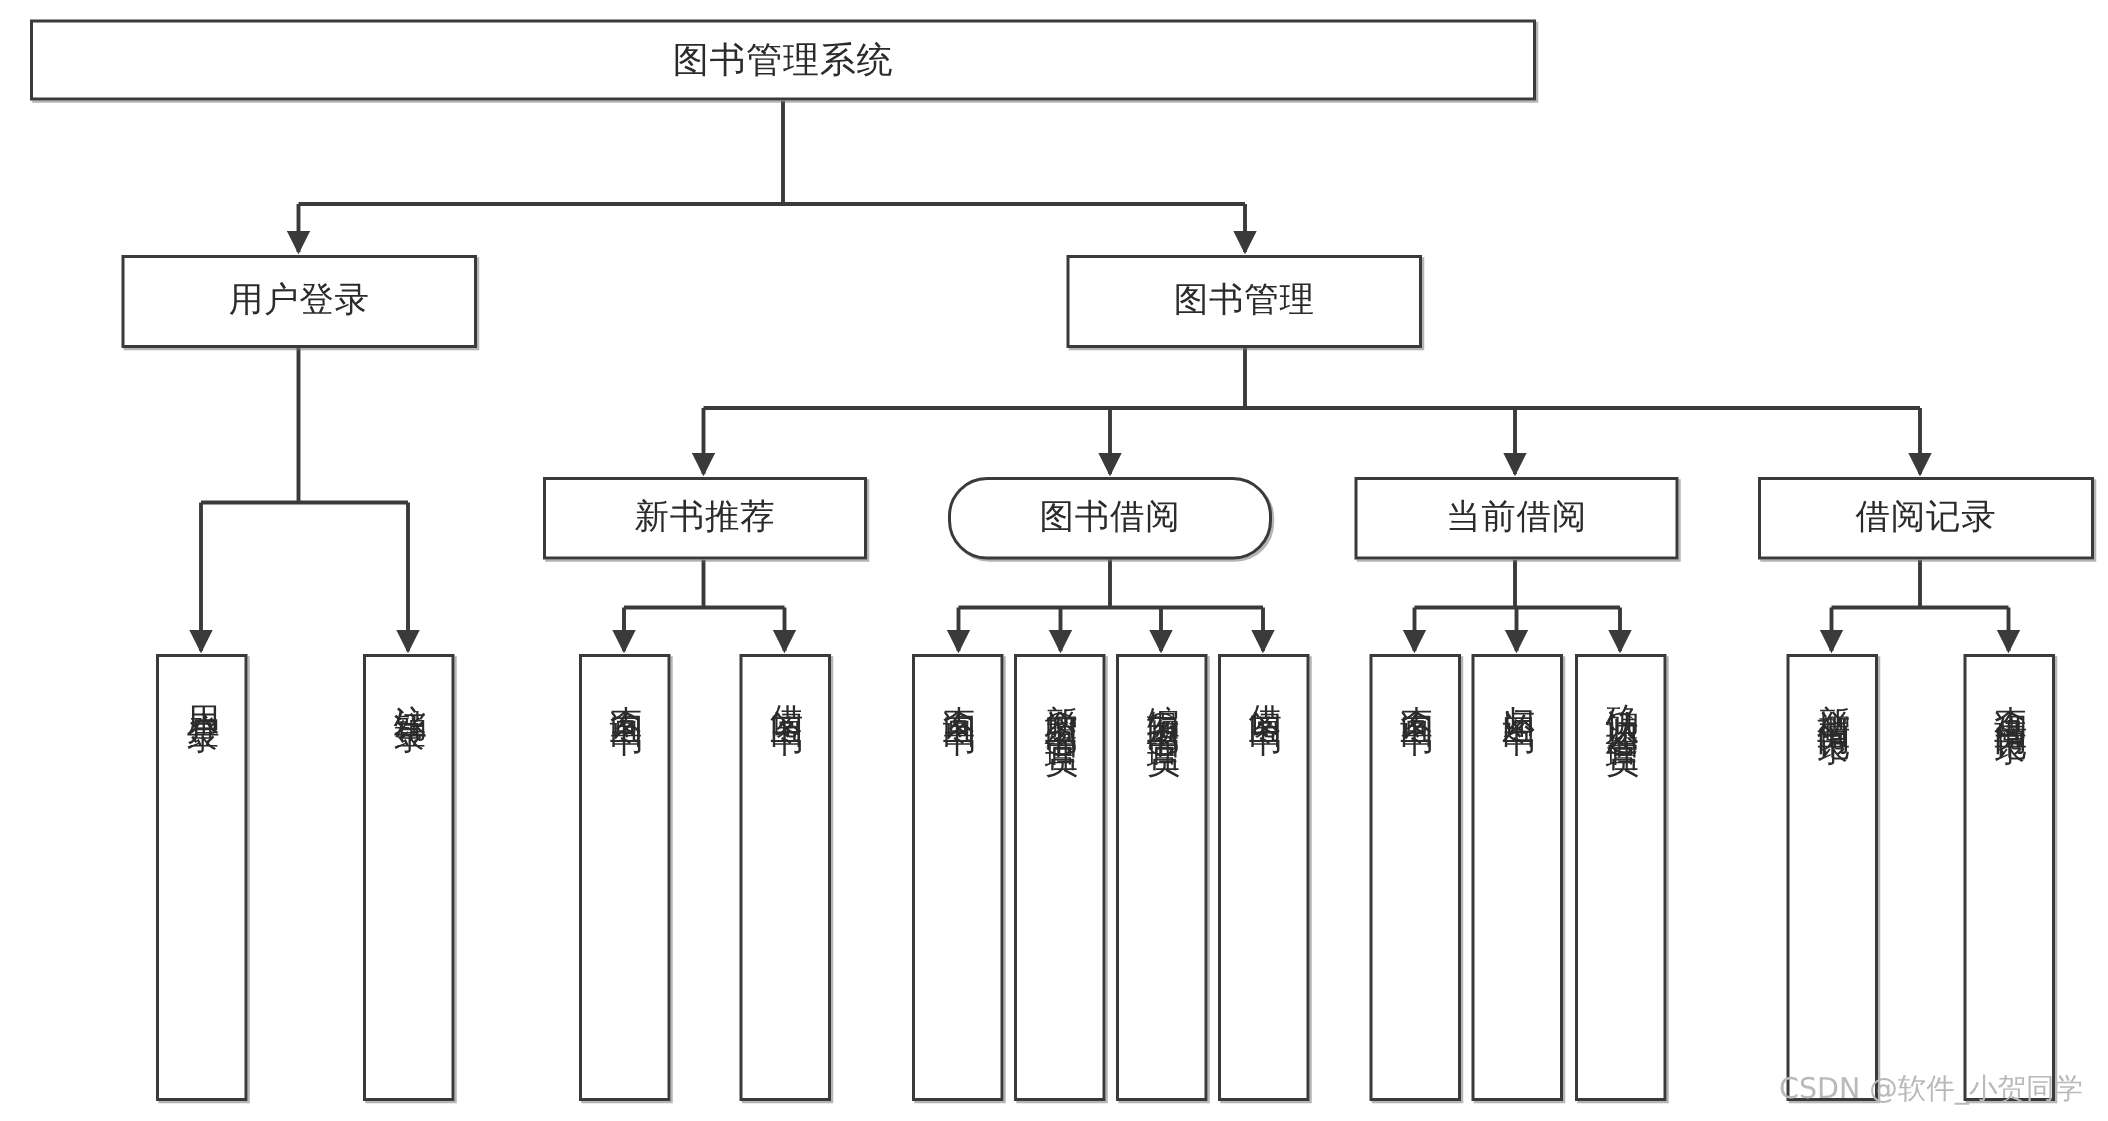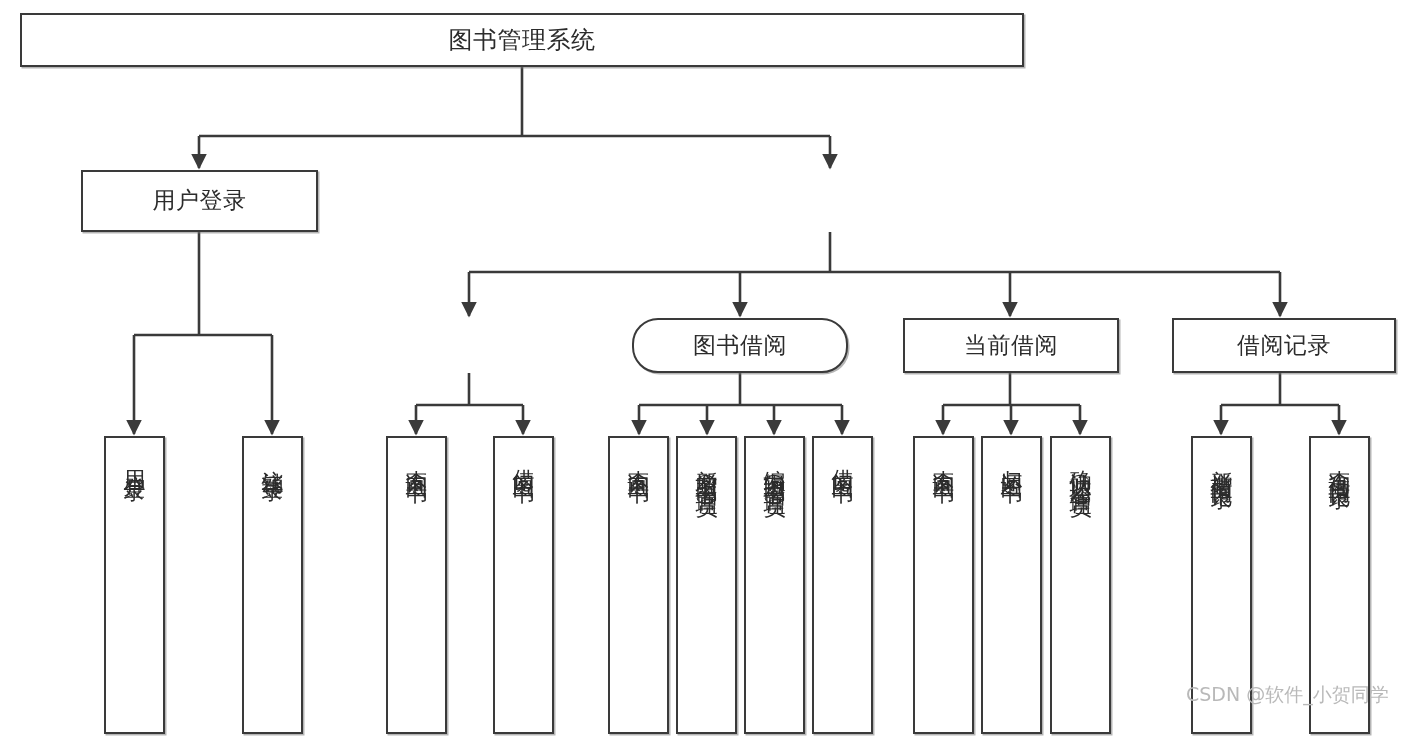--- a/index.html
+++ b/index.html
@@ -58,21 +58,21 @@
   .node.v .node-label {
     writing-mode: vertical-rl;
     text-orientation: upright;
     font-size: 22px;
     letter-spacing: 4px;
     line-height: 1;
   }
   .watermark {
     position: absolute;
     left: 1186px;
-    top: 682px;
+    top: 713px;
     font-size: 19px;
     color: #b9b9b9;
     white-space: nowrap;
     z-index: 3;
     font-family: "DejaVu Sans", "Liberation Sans", sans-serif;
   }
 </style>
 </head>
 <body>
 
@@ -131,21 +131,27 @@
   </svg>
 
   <div class="node h root" style="left:20px; top:13px; width:1004px; height:54px;">
     <span class="node-label">图书管理系统</span>
   </div>
 
   <div class="node h" style="left:81px; top:170px; width:237px; height:62px;">
     <span class="node-label">用户登录</span>
   </div>
 
-
+  <div class="node h" style="left:711px; top:170px; width:237px; height:62px;">
+    <span class="node-label">图书管理</span>
+  </div>
+
+  <div class="node h" style="left:362px; top:318px; width:216px; height:55px;">
+    <span class="node-label">新书推荐</span>
+  </div>
 
   <div class="node h" style="left:632px; top:318px; width:216px; height:55px;border-radius:26px;">
     <span class="node-label">图书借阅</span>
   </div>
 
   <div class="node h" style="left:903px; top:318px; width:216px; height:55px;">
     <span class="node-label">当前借阅</span>
   </div>
 
   <div class="node h" style="left:1172px; top:318px; width:224px; height:55px;">

